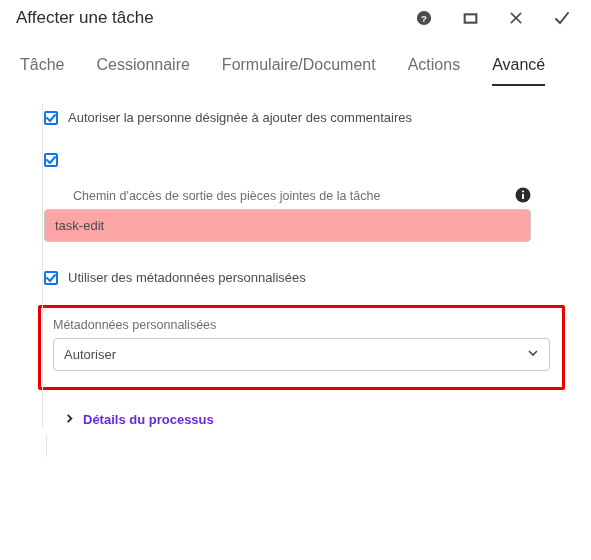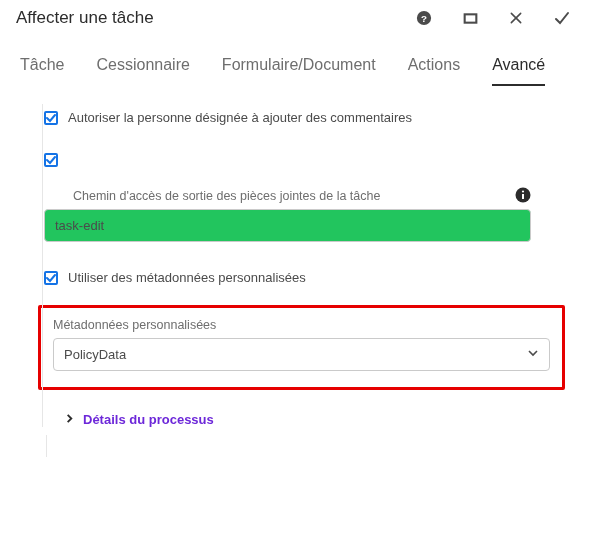--- a/index.html
+++ b/index.html
@@ -111,21 +111,21 @@
     height: 16px;
     color: #2c2c2c;
   }
   .input {
     width: 100%;
     border: 1px solid #cacaca;
     border-radius: 4px;
     padding: 8px 10px;
     font-size: 13px;
     color: #4b4b4b;
-    background: #22c55e;
+    background: #fca5a5;
   }
   .highlight-box {
     border: 3px solid #e60000;
     border-radius: 2px;
     padding: 10px 12px 16px 12px;
     margin: 14px 14px 0 -6px;
   }
   .select {
     width: 100%;
     border: 1px solid #cacaca;
@@ -243,21 +243,21 @@
         <svg viewBox="0 0 10 10" width="10" height="10" fill="none" stroke="#1473e6" stroke-width="2" stroke-linecap="round">
             <polyline points="1,5 4,8 9,2"></polyline>
           </svg>
       </span>
       <span class="lbl">Utiliser des métadonnées personnalisées</span>
     </div>
 
     <div class="highlight-box">
       <div class="field-label" style="margin-bottom:6px;">Métadonnées personnalisées</div>
       <div class="select">
-        <span>PolicyData</span>
+        <span>Autoriser</span>
         <span>
           <svg viewBox="0 0 12 12" width="12" height="12" fill="none" stroke="#4b4b4b" stroke-width="1.6">
               <polyline points="2,4 6,8 10,4"></polyline>
             </svg>
         </span>
       </div>
     </div>
 
     <div class="expander">
       <span>

